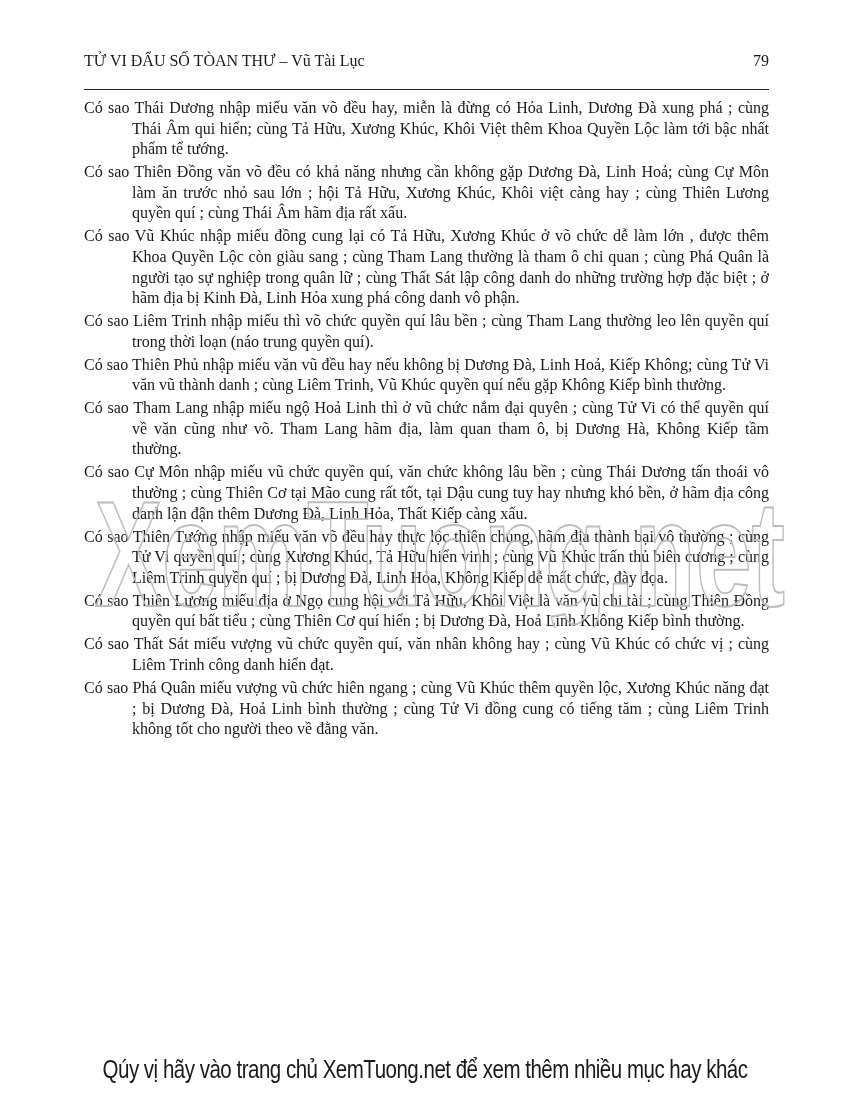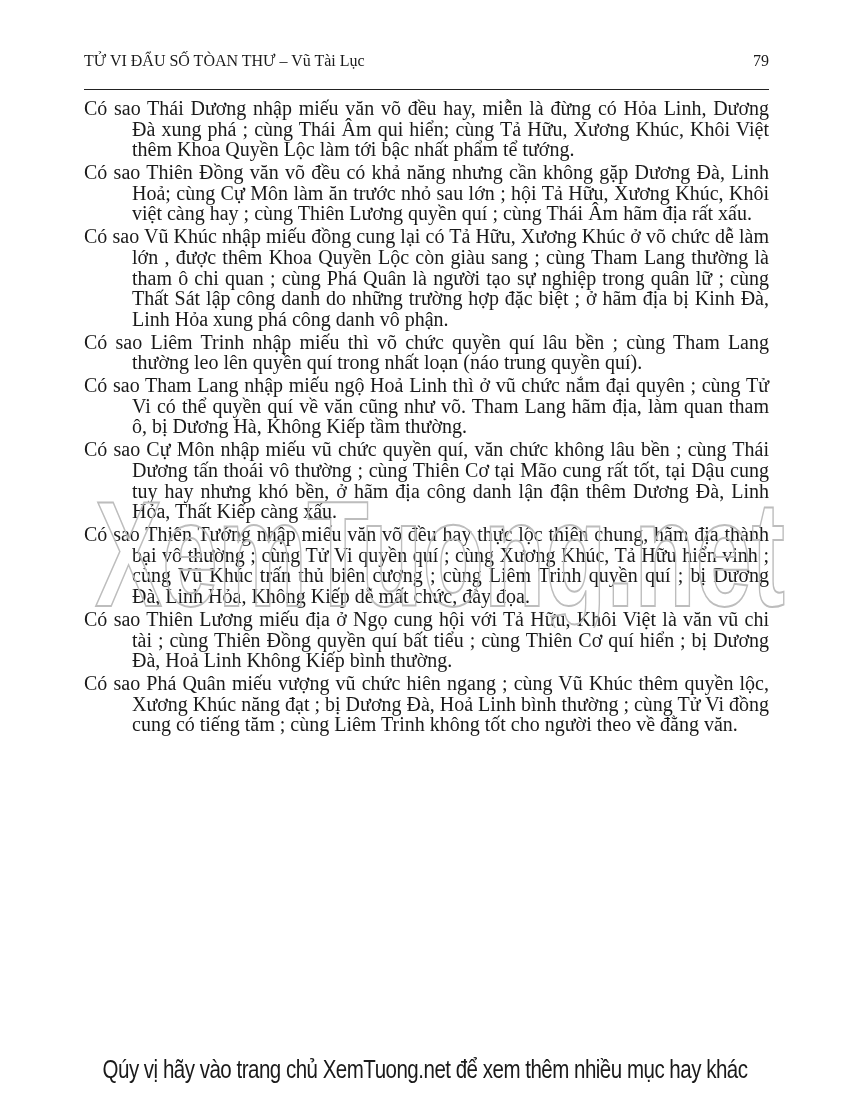--- a/index.html
+++ b/index.html
@@ -6,21 +6,21 @@
   body { width: 850px; height: 1100px; position: relative; overflow: hidden; }
   .page { position: absolute; left: 0; top: 0; width: 850px; height: 1100px; }
   .header {
     position: absolute; left: 84px; top: 52px; width: 685px;
     font-family: "Liberation Serif", serif; font-size: 16px; color: #1a1a1a;
     display: flex; justify-content: space-between;
   }
   .rule { position: absolute; left: 84px; top: 89px; width: 685px; height: 0; border-top: 1.3px solid #222; }
   .body {
     position: absolute; left: 84px; top: 98px; width: 685px;
-    font-family: "Liberation Serif", serif; font-size: 20px; line-height: 20.6px;
+    font-family: "Liberation Serif", serif; font-size: 16px; line-height: 20.6px;
     color: #1a1a1a;
   }
   .para { text-align: justify; padding-left: 48px; text-indent: -48px; margin: 0 0 2.4px 0; }
   .watermark {
     position: absolute; left: 90px; top: 478px; width: 700px; height: 150px;
     pointer-events: none;
   }
   .footer {
     position: absolute; left: 0; top: 1055px; width: 850px; text-align: center;
     font-family: "Liberation Sans", sans-serif; font-size: 25px; color: #1a1a1a;
@@ -35,25 +35,27 @@
   <div class="header">
     <span>TỬ VI ĐẨU SỐ TÒAN THƯ – Vũ Tài Lục</span>
     <span>79</span>
   </div>
   <div class="rule"></div>
 
   <div class="body">
     <p class="para">Có sao Thái Dương nhập miếu văn võ đều hay, miễn là đừng có Hỏa Linh, Dương Đà xung phá ; cùng Thái Âm qui hiển; cùng Tả Hữu, Xương Khúc, Khôi Việt thêm Khoa Quyền Lộc làm tới bậc nhất phẩm tể tướng.</p>
     <p class="para">Có sao Thiên Đồng văn võ đều có khả năng nhưng cần không gặp Dương Đà, Linh Hoả; cùng Cự Môn làm ăn trước nhỏ sau lớn ; hội Tả Hữu, Xương Khúc, Khôi việt càng hay ; cùng Thiên Lương quyền quí ; cùng Thái Âm hãm địa rất xấu.</p>
     <p class="para">Có sao Vũ Khúc nhập miếu đồng cung lại có Tả Hữu, Xương Khúc ở võ chức dễ làm lớn , được thêm Khoa Quyền Lộc còn giàu sang ; cùng Tham Lang thường là tham ô chi quan ; cùng Phá Quân là người tạo sự nghiệp trong quân lữ ; cùng Thất Sát lập công danh do những trường hợp đặc biệt ; ở hãm địa bị Kinh Đà, Linh Hỏa xung phá công danh vô phận.</p>
-    <p class="para">Có sao Liêm Trinh nhập miếu thì võ chức quyền quí lâu bền ; cùng Tham Lang thường leo lên quyền quí trong nhất loạn (náo trung quyền quí).</p>
+    <p class="para">Có sao Liêm Trinh nhập miếu thì võ chức quyền quí lâu bền ; cùng Tham Lang thường leo lên quyền quí trong thời loạn (náo trung quyền quí).</p>
+    <p class="para">Có sao Thiên Phủ nhập miếu văn vũ đều hay nếu không bị Dương Đà, Linh Hoả, Kiếp Không; cùng Tử Vi văn vũ thành danh ; cùng Liêm Trinh, Vũ Khúc quyền quí nếu gặp Không Kiếp bình thường.</p>
     <p class="para">Có sao Tham Lang nhập miếu ngộ Hoả Linh thì ở vũ chức nắm đại quyên ; cùng Tử Vi có thể quyền quí về văn cũng như võ. Tham Lang hãm địa, làm quan tham ô, bị Dương Hà, Không Kiếp tầm thường.</p>
     <p class="para">Có sao Cự Môn nhập miếu vũ chức quyền quí, văn chức không lâu bền ; cùng Thái Dương tấn thoái vô thường ; cùng Thiên Cơ tại Mão cung rất tốt, tại Dậu cung tuy hay nhưng khó bền, ở hãm địa công danh lận đận thêm Dương Đà, Linh Hỏa, Thất Kiếp càng xấu.</p>
     <p class="para">Có sao Thiên Tướng nhập miếu văn võ đều hay thực lộc thiên chung, hãm địa thành bại vô thường ; cùng Tử Vi quyền quí ; cùng Xương Khúc, Tả Hữu hiển vinh ; cùng Vũ Khúc trấn thủ biên cương ; cùng Liêm Trinh quyền quí ; bị Dương Đà, Linh Hỏa, Không Kiếp dễ mất chức, đày đọa.</p>
     <p class="para">Có sao Thiên Lương miếu địa ở Ngọ cung hội với Tả Hữu, Khôi Việt là văn vũ chi tài ; cùng Thiên Đồng quyền quí bất tiểu ; cùng Thiên Cơ quí hiển ; bị Dương Đà, Hoả Linh Không Kiếp bình thường.</p>
+    <p class="para">Có sao Thất Sát miếu vượng vũ chức quyền quí, văn nhân không hay ; cùng Vũ Khúc có chức vị ; cùng Liêm Trinh công danh hiển đạt.</p>
     <p class="para">Có sao Phá Quân miếu vượng vũ chức hiên ngang ; cùng Vũ Khúc thêm quyền lộc, Xương Khúc năng đạt ; bị Dương Đà, Hoả Linh bình thường ; cùng Tử Vi đồng cung có tiếng tăm ; cùng Liêm Trinh không tốt cho người theo về đằng văn.</p>
   </div>
 
   <svg class="watermark" viewBox="0 0 700 150" preserveAspectRatio="none">
     <text id="wm-text" x="350" y="128" text-anchor="middle" font-family="Liberation Sans, sans-serif" font-weight="bold" font-size="150" textLength="690" lengthAdjust="spacingAndGlyphs" fill="none" stroke="#bdbdbd" stroke-width="2">XemTuong.net</text>
   </svg>
 
   <div class="footer">Qúy vị hãy vào trang chủ XemTuong.net để xem thêm nhiều mục hay khác</div>
 </div>
 

